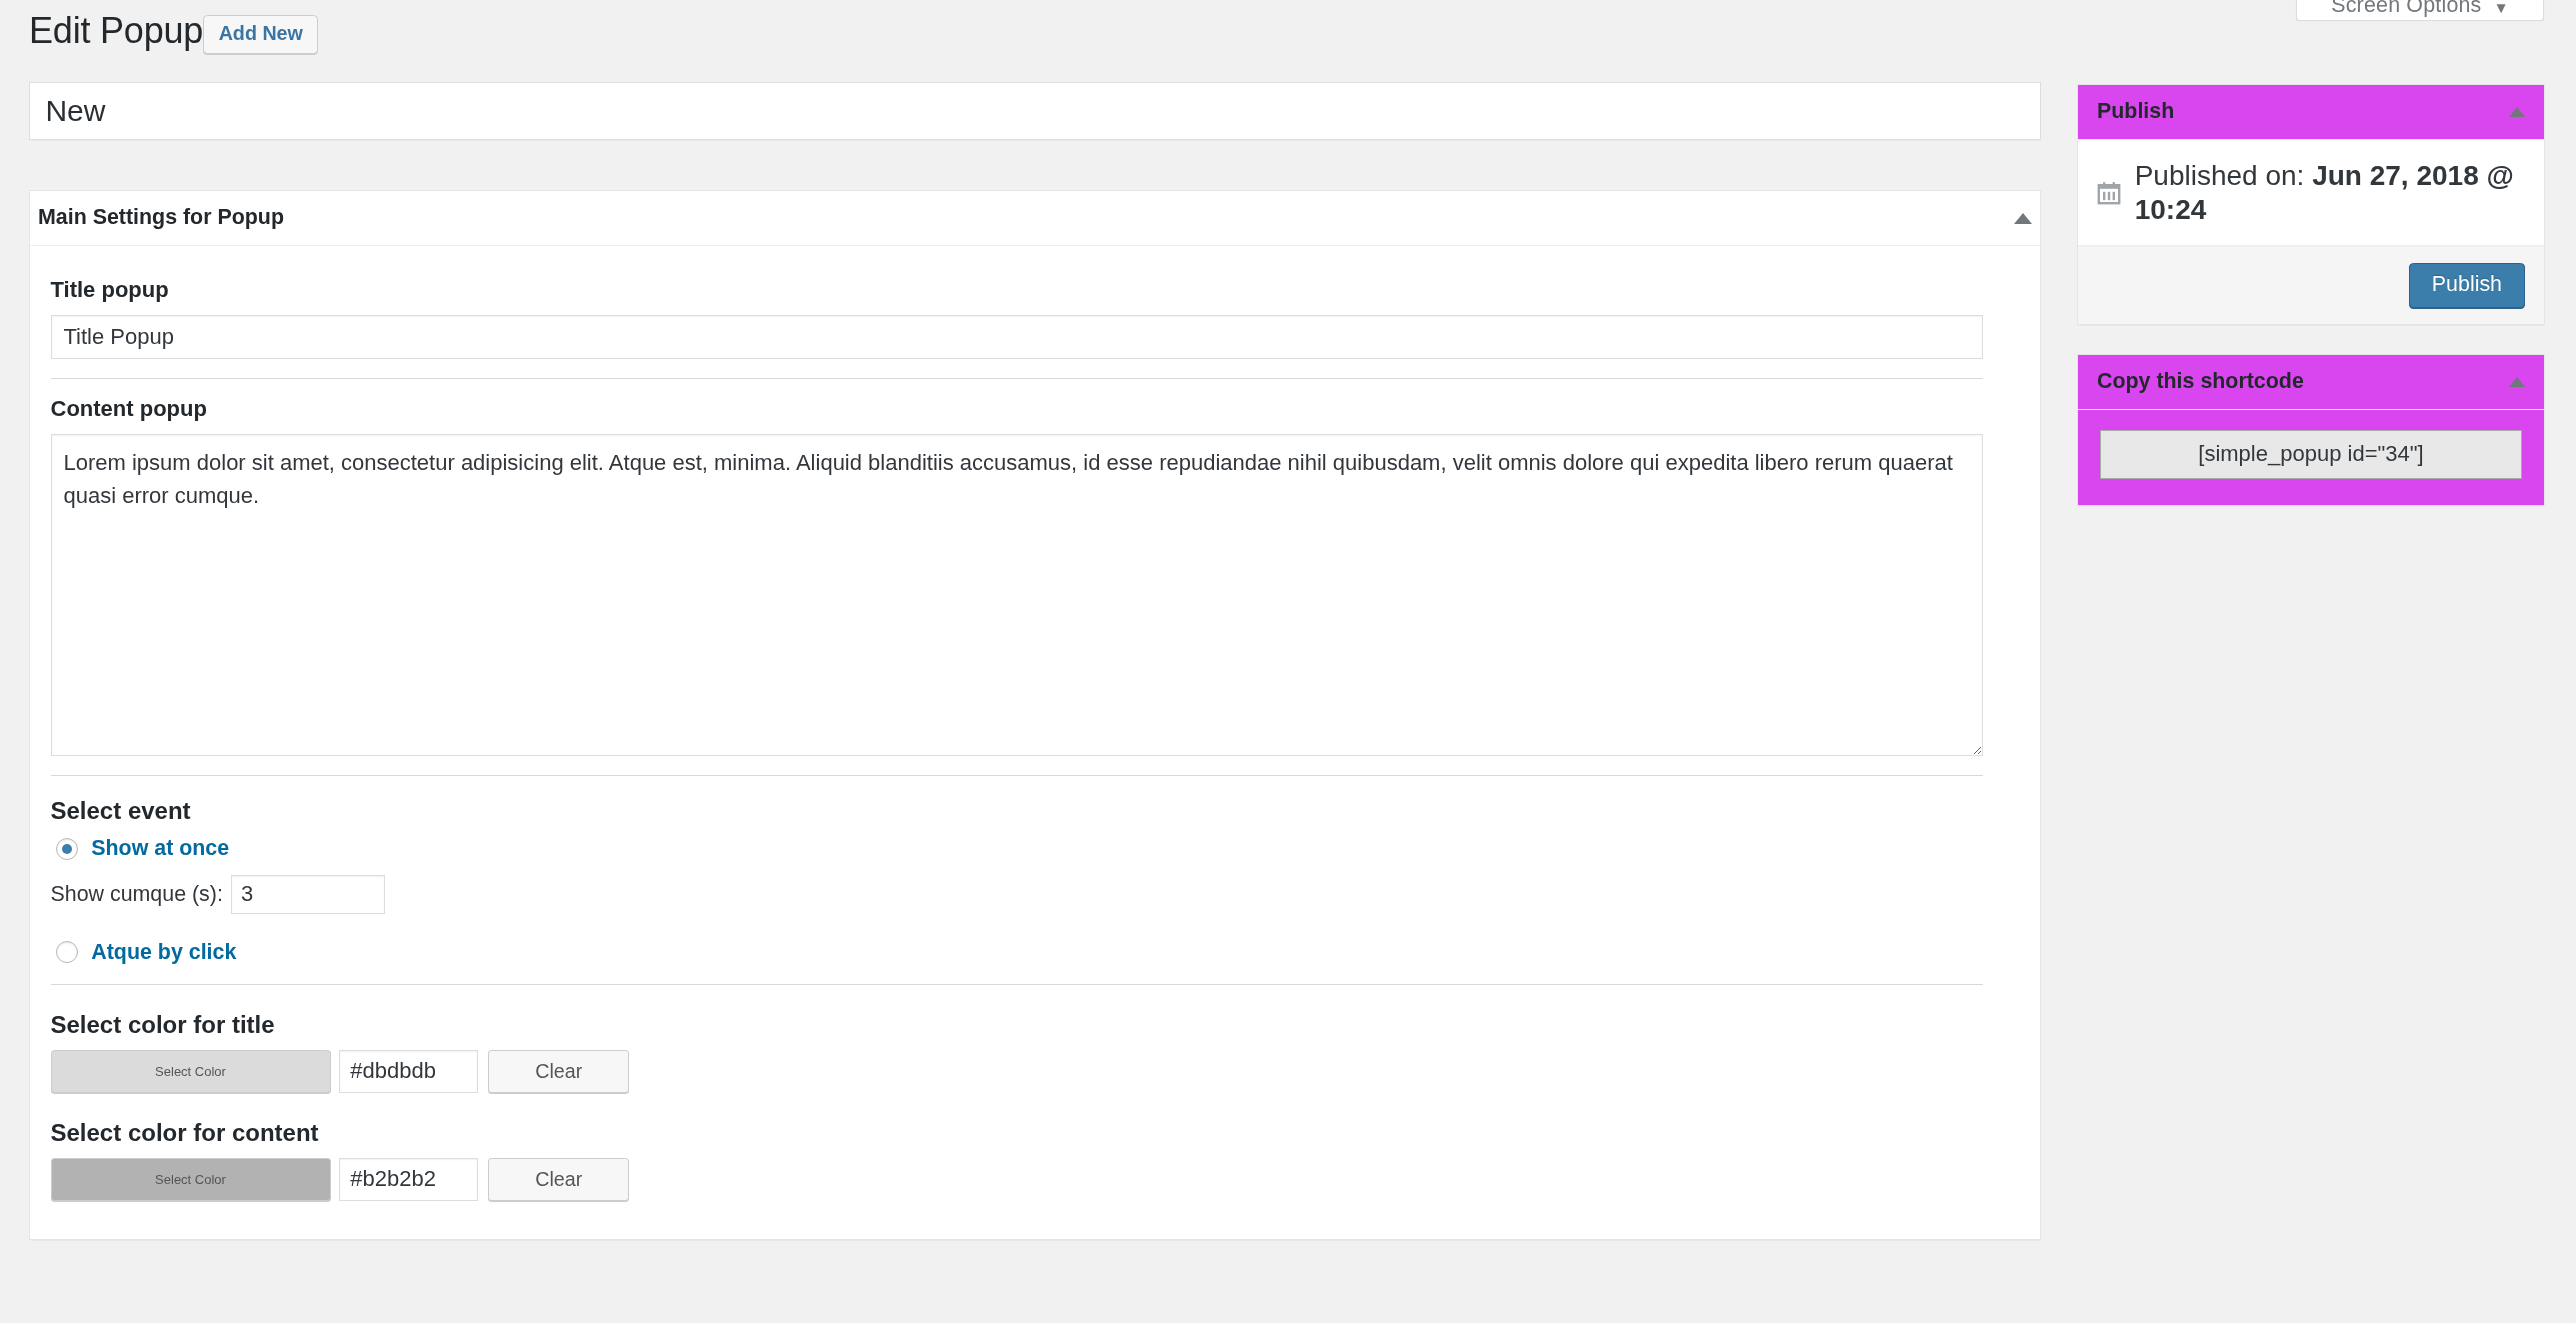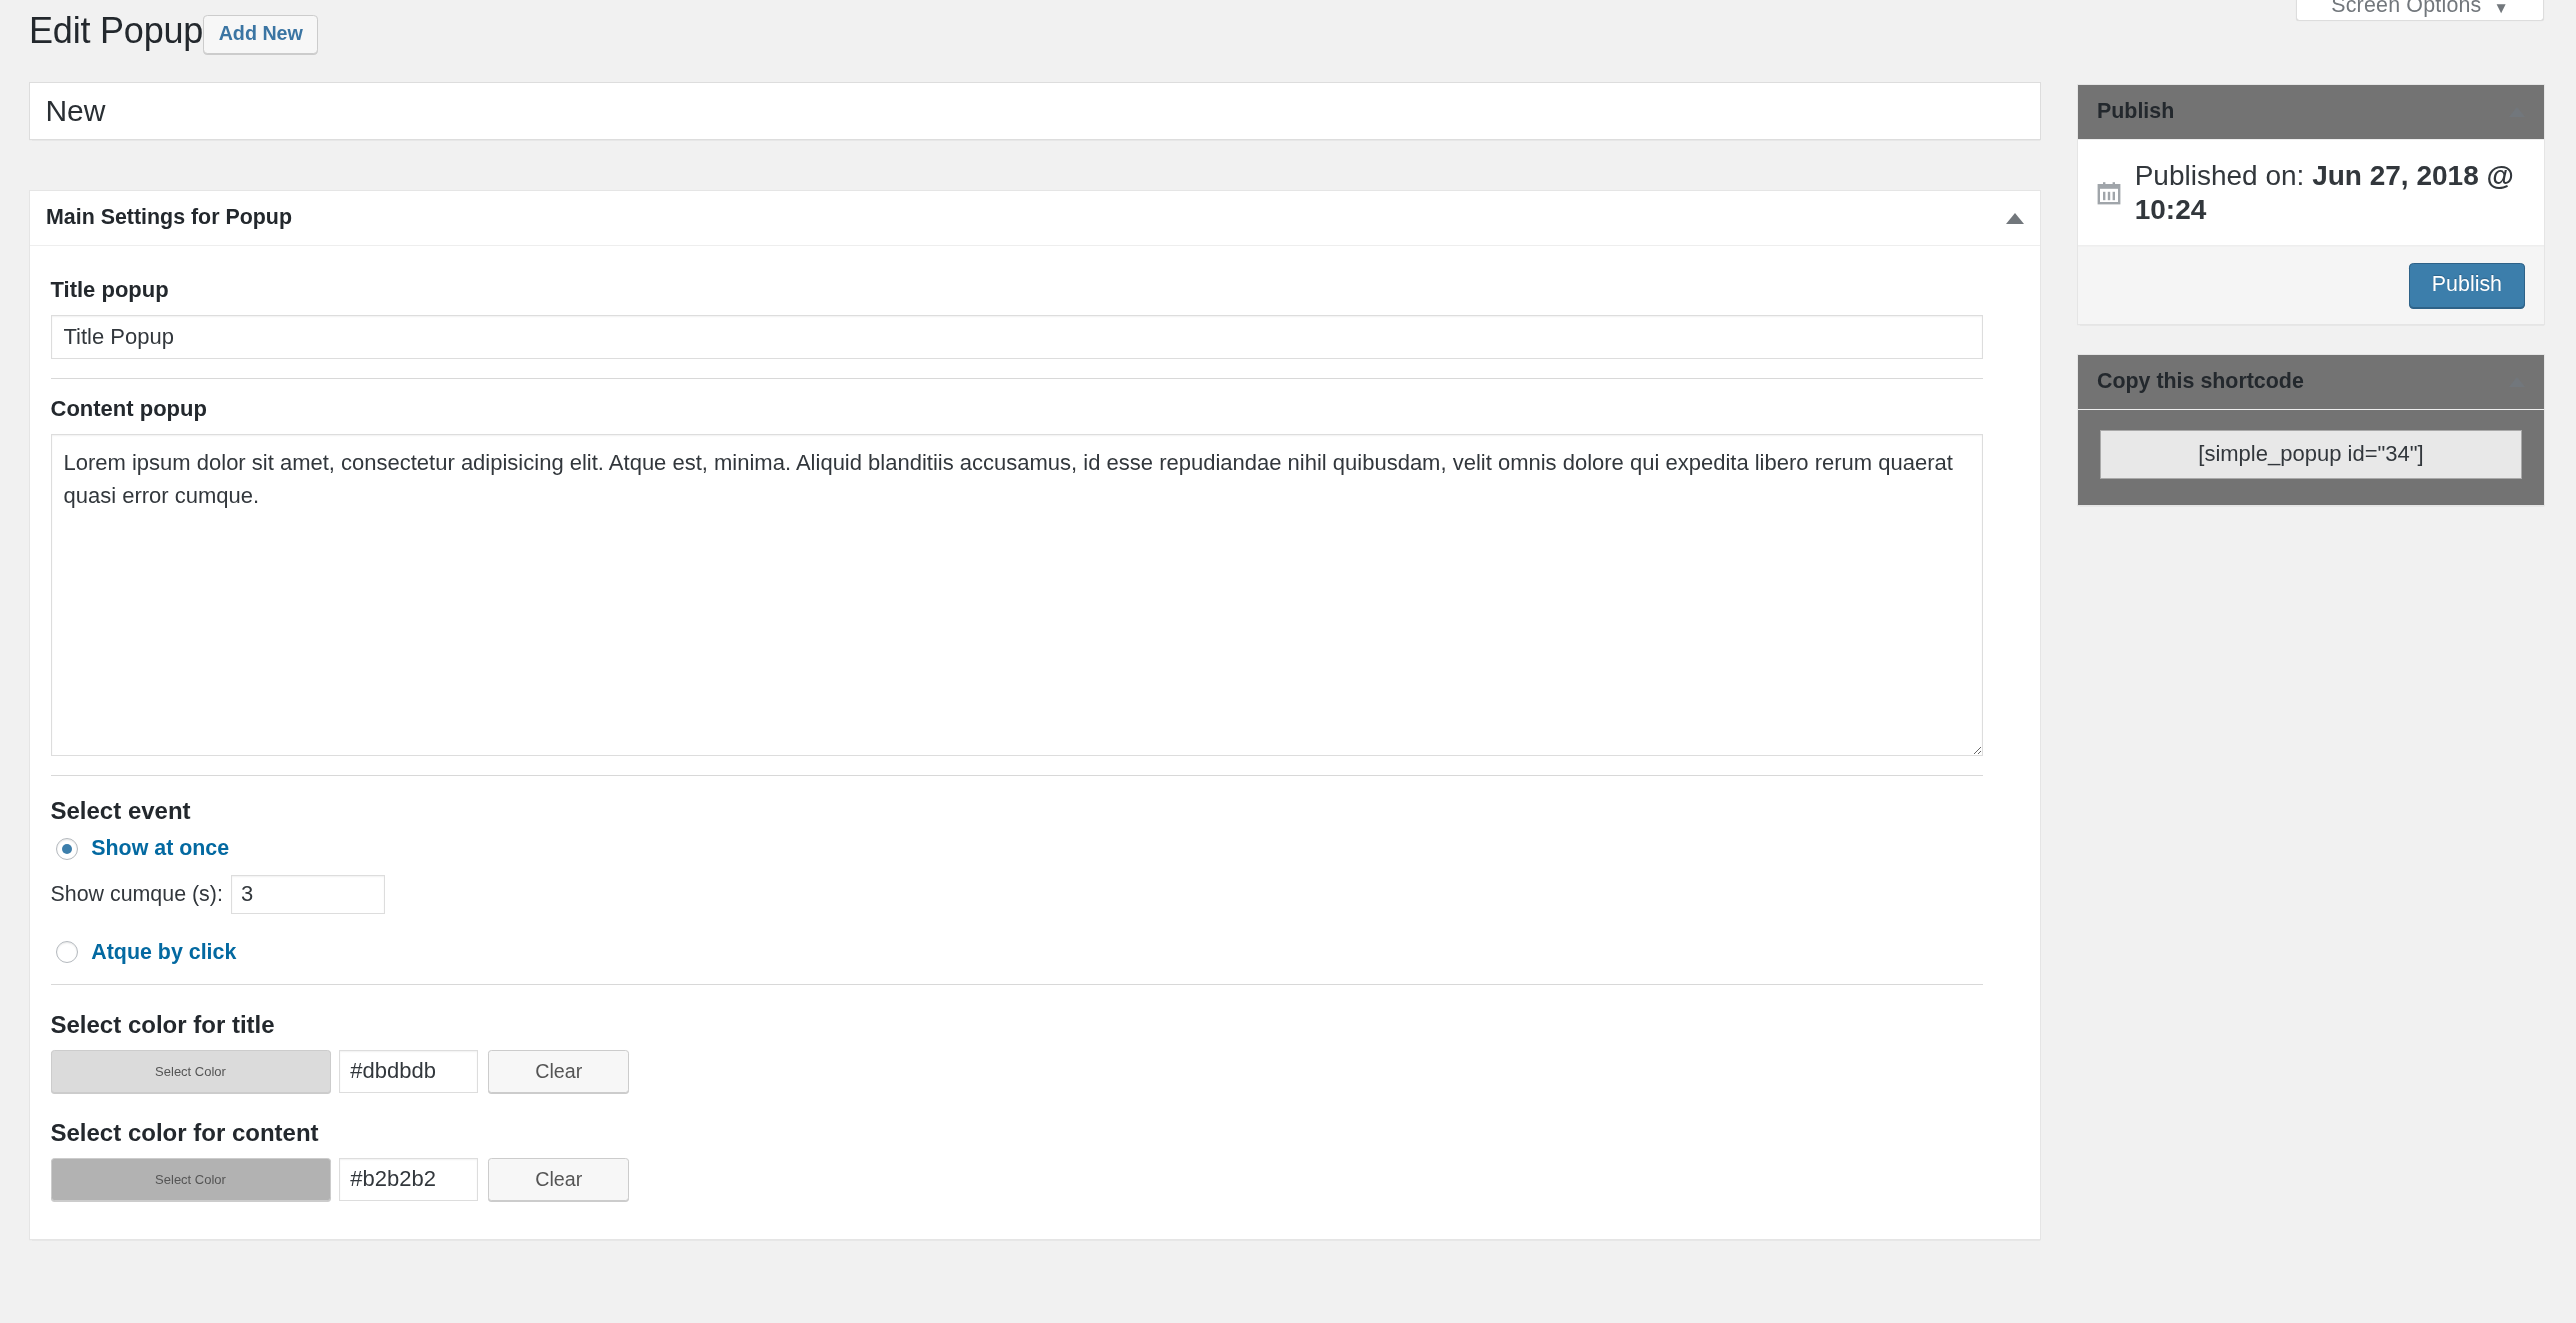--- a/index.html
+++ b/index.html
@@ -109,21 +109,21 @@
     width: 2012px;
     background: #fff;
     border: 0.9px solid #e5e5e5;
     box-shadow: 0 0.9px 0.9px rgba(0,0,0,.04);
   }
   .metabox-header {
     display: flex;
     align-items: center;
     justify-content: space-between;
     border-bottom: 0.9px solid #eee;
-    padding: 0 16px;
+    padding: 0 8px;
     height: 55px;
     cursor: pointer;
   }
   .metabox-header h2 {
     margin: 0;
     font-size: 21.4px;
     font-weight: bold;
     color: #23282d;
     line-height: 1.2;
   }
@@ -297,21 +297,21 @@
   }
 
   
   .sidebar {
     position: absolute;
     left: 2077px;
     top: 84px;
     width: 468px;
   }
   .side-box {
-    background: #737373;
+    background: #d946ef;
     border: 0.9px solid #e5e5e5;
     box-shadow: 0 0.9px 0.9px rgba(0,0,0,.04);
     margin-bottom: 29px;
   }
   .side-box-header {
     display: flex;
     align-items: center;
     justify-content: space-between;
     padding: 0 19px;
     height: 55px;

